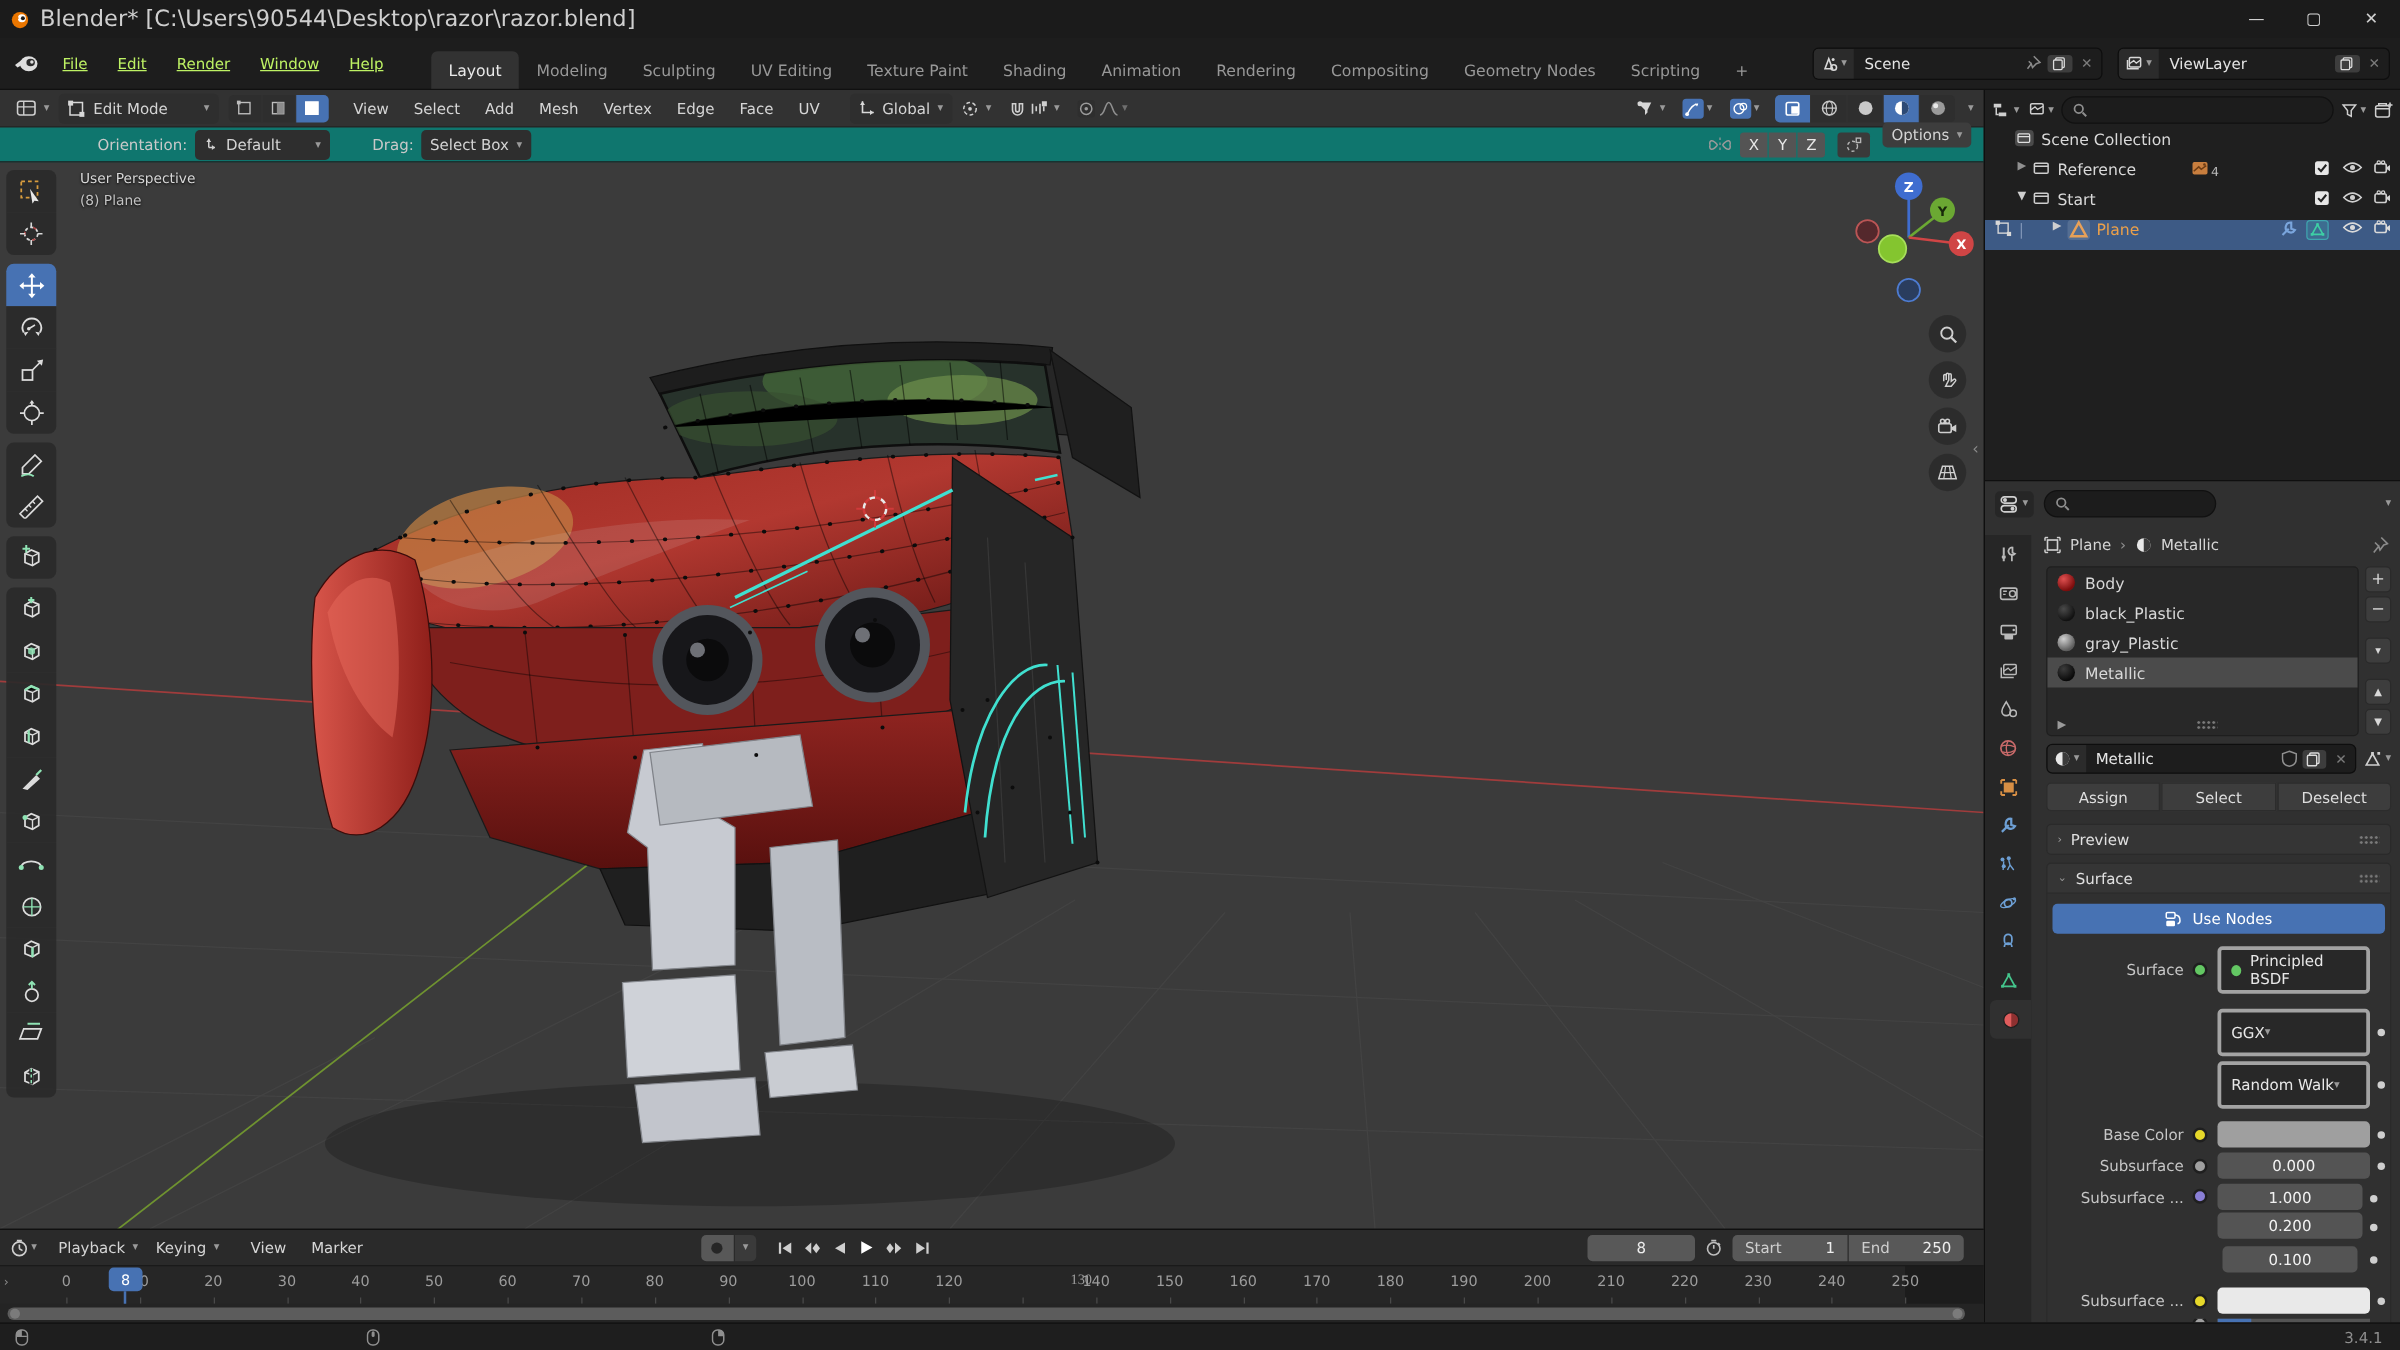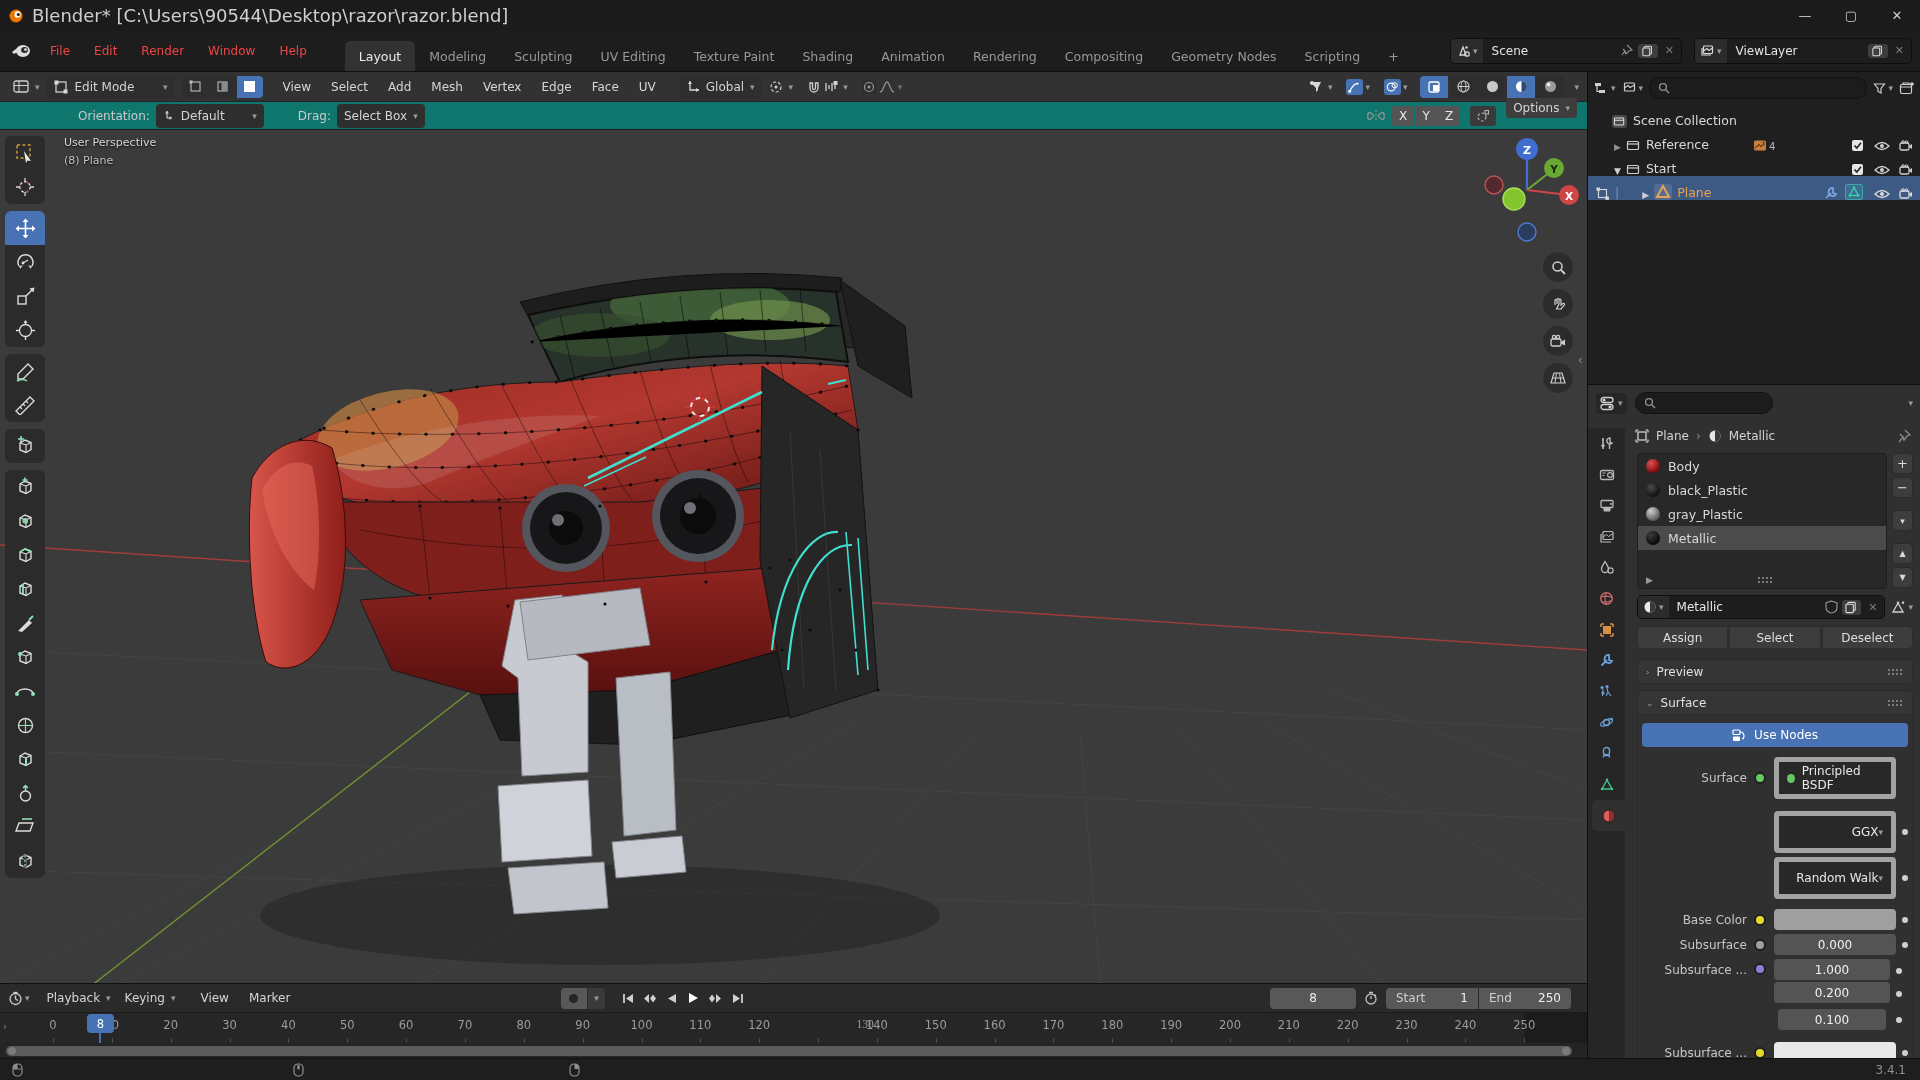--- a/index.html
+++ b/index.html
@@ -8,21 +8,21 @@
     -webkit-font-smoothing:antialiased; }
   .abs { position:absolute; }
   .row { display:flex; align-items:center; }
   svg { display:block; }
 
   
   #titlebar { left:0; top:0; width:1920px; height:30px; background:#1b1b1b; }
   #titlebar .title { color:#cfcfcf; font-size:18px; margin-left:8px; }
   .winbtn { width:46px; height:30px; display:flex; align-items:center; justify-content:center; color:#cfcfcf; font-size:13px; }
   #topbar { left:0; top:30px; width:1920px; height:42px; background:#1d1d1d; border-bottom:1px solid #101010; }
-  .menu-item { padding:0 12px; height:26px; display:flex; align-items:center; color:#ef4444; border-radius:4px; }
+  .menu-item { padding:0 12px; height:26px; display:flex; align-items:center; color:#bef264; border-radius:4px;text-decoration:underline; }
   .ws-tab { padding:0 14px; height:30px; display:flex; align-items:center; color:#989898; border-radius:5px 5px 0 0; font-size:12.5px; }
   .ws-tab.active { background:#323232; color:#eaeaea; }
   .id-field { background:#1d1d1d; border:1px solid #0e0e0e; border-radius:5px; height:26px; display:flex; align-items:center; overflow:hidden; }
   .id-icon { background:#2b2b2b; height:100%; display:flex; align-items:center; padding:0 5px; gap:2px; }
   .id-x { color:#7b7b7b; padding:0 7px; font-size:11px; }
   .chev { color:#9a9a9a; font-size:9px; }
 
   
   #vp-header { left:0; top:72px; width:1587px; height:30px; background:#323232; border-bottom:1px solid #232323; }
   #tool-settings { left:0; top:102px; width:1587px; height:28px; background:#0f766e; border-bottom:1px solid #1c1c1c; }
@@ -40,40 +40,40 @@
   .tool-btn:first-child { border-radius:6px 6px 0 0; }
   .tool-btn.grp-start { border-radius:6px 6px 0 0; margin-top:7px; }
   .tool-btn.grp-end { border-radius:0 0 6px 6px; }
   .tool-btn.single { border-radius:6px; margin-top:7px; }
   .tool-btn.active { background:#4772b3; }
   .nav-circle { width:30px; height:30px; border-radius:50%; background:rgba(40,40,40,.75); display:flex; align-items:center; justify-content:center; margin-bottom:7px; }
 
   
   #right-panel { left:1587px; top:72px; width:333px; height:986px; background:#2e2e2e; border-left:1px solid #0f0f0f; }
   #outliner { position:absolute; left:0; top:0; width:333px; height:312px; background:#1f1f1f; }
-  .ol-row { height:24px; display:flex; align-items:flex-end; font-size:12.5px; color:#d9d9d9; }
+  .ol-row { height:24px; display:flex; align-items:flex-start; font-size:12.5px; color:#d9d9d9; }
   .ol-row.selected { background:#3d5a85; }
   .search { background:#1c1c1c; border:1px solid #111; border-radius:11px; height:22px; display:flex; align-items:center; padding:0 8px; gap:5px; flex:1; }
   #properties { position:absolute; left:0; top:312px; width:333px; height:674px; background:#303030; border-top:1px solid #0f0f0f; }
   #prop-tabs { position:absolute; left:0; top:43px; bottom:0; width:37px; background:#262626; }
   .ptab { width:37px; height:31px; display:flex; align-items:center; justify-content:center; }
   .ptab.active { background:#303030; border-radius:5px 0 0 5px; margin-left:4px; width:33px; }
   .slotlist { background:#282828; border:1px solid #1e1e1e; border-radius:4px; }
   .slot-row { height:24px; display:flex; align-items:center; gap:8px; padding:0 8px; font-size:12.5px; color:#d8d8d8; }
   .slot-row.selected { background:#4b4b4b; }
   .sphere { width:14px; height:14px; border-radius:50%; }
   .minibtn { width:21px; height:21px; background:#3d3d3d; border:1px solid #2a2a2a; border-radius:4px; display:flex; align-items:center; justify-content:center; color:#d8d8d8; font-size:13px; }
   .btn3 { flex:1; height:23px; background:#3d3d3d; border:1px solid #2c2c2c; display:flex; align-items:center; justify-content:center; color:#dedede; }
   .panel-hdr { height:25px; background:#353535; border:1px solid #2a2a2a; border-radius:4px; display:flex; align-items:center; padding:0 8px; gap:7px; color:#e0e0e0; }
   .grip { width:17px; height:8px; background-image:radial-gradient(#7a7a7a 1px, transparent 1.2px); background-size:4px 4px; }
   .prow { display:flex; align-items:center; margin-bottom:4px; }
   .plabel { width:112px; text-align:right; color:#c6c6c6; padding-right:7px; white-space:nowrap; overflow:hidden; }
   .socket { width:12px; height:12px; border-radius:50%; border:2px solid #1f1f1f; flex:none; }
   .pfield { flex:1; height:21px; background:#545454; border-radius:4px; display:flex; align-items:center; justify-content:center; color:#f1f1f1; margin:0 6px 0 8px; }
-  .penum { flex:1; height:21px; background:#282828; border:5px solid #a3a3a3; border-radius:4px; display:flex; align-items:center; padding:16px 8px; color:#e8e8e8; margin:0 6px 0 8px; justify-content:flex-end; }
+  .penum { flex:1; height:21px; background:#282828; border:3px solid #a3a3a3; border-radius:4px; display:flex; align-items:center; padding:16px 8px; color:#e8e8e8; margin:0 6px 0 8px; justify-content:flex-start; }
   .conn { width:6px; height:6px; border-radius:50%; background:#cfcfcf; flex:none; }
 
   
   #timeline { left:0; top:983px; width:1587px; height:75px; background:#2a2a2a; border-top:1px solid #101010; }
   #tl-header { position:absolute; left:0; top:0; width:1587px; height:28px; display:flex; align-items:center; }
   #tl-ruler { position:absolute; left:0; top:28px; width:1587px; height:31px; background:#262626; border-top:1px solid #1a1a1a; }
   .tick-label { position:absolute; top:5px; transform:translateX(-50%); color:#9c9c9c; font-size:11.5px; }
   .tick-mark { position:absolute; bottom:0; width:1px; height:5px; background:#4a4a4a; }
   #tl-scroll { position:absolute; left:0; top:59px; width:1587px; height:16px; background:#242424; }
   .transport { width:22px; height:20px; display:flex; align-items:center; justify-content:center; }

